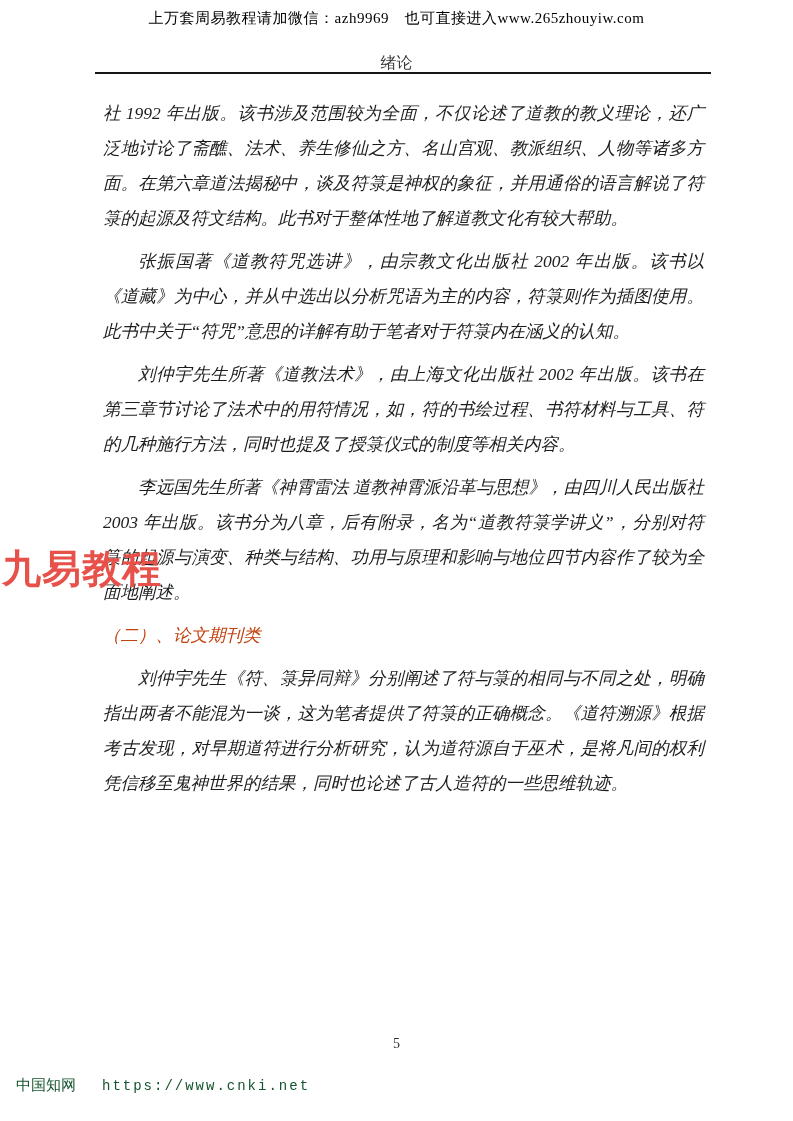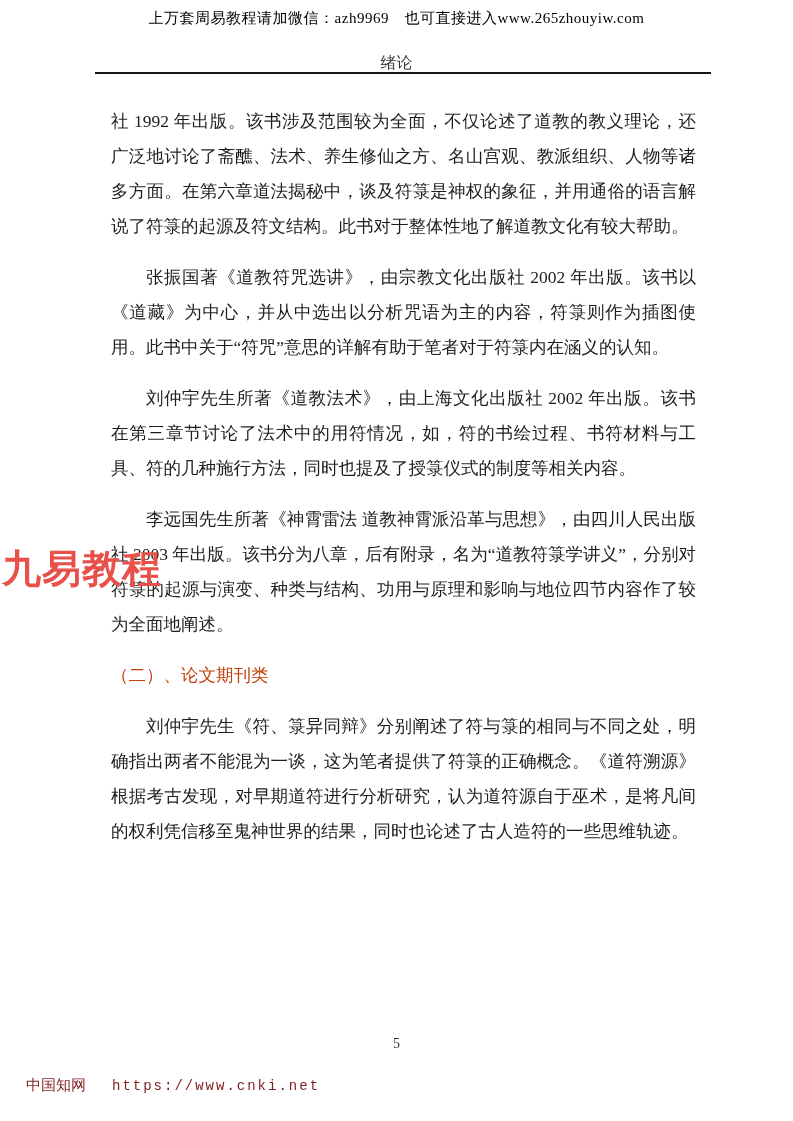--- a/index.html
+++ b/index.html
@@ -47,22 +47,23 @@
     position: absolute;
     top: 88px;
     left: 95px;
     width: 617px;
     color: #1d1d1d;
     font-size: 17.5px;
     line-height: 35px;
     text-align: justify;
   }
   .content p {
-    margin: 16px;
+    margin: 8px;
     padding: 0;
+    font-style: italic;
   }
   .content p.indent { text-indent: 2em; }
   .content p.last-para { margin-top: 6px; }
   .section-heading {
     font-size: 17.5px;
     line-height: 35px;
     color: #c2410c;
   }
   .red-watermark {
     position: absolute;
@@ -79,23 +80,23 @@
     position: absolute;
     top: 1036px;
     left: 0;
     width: 100%;
     text-align: center;
     font-size: 14px;
     color: #2e2e2e;
   }
   .cnki-watermark {
     position: absolute;
-    left: 26px;
+    left: 16px;
     top: 1076px;
-    color: #7f1d1d;
+    color: #14532d;
     font-size: 15px;
     white-space: nowrap;
   }
   .cnki-watermark .cnki-name {
     font-family: "Liberation Serif", "DejaVu Serif", serif;
     margin-right: 26px;
   }
   .cnki-watermark .cnki-url {
     font-family: "Liberation Mono", "DejaVu Sans Mono", monospace;
     font-size: 14px;

